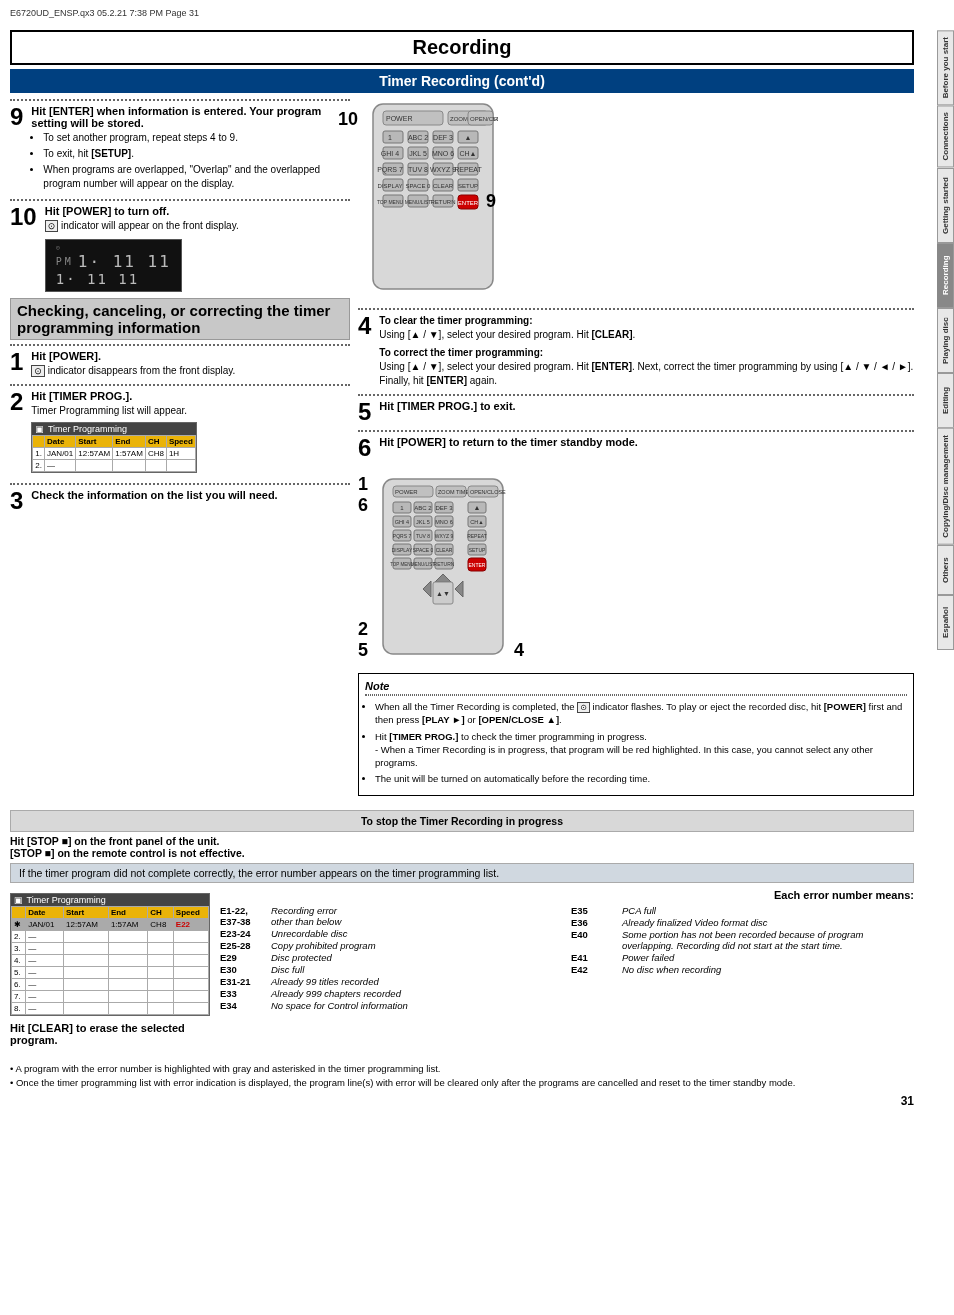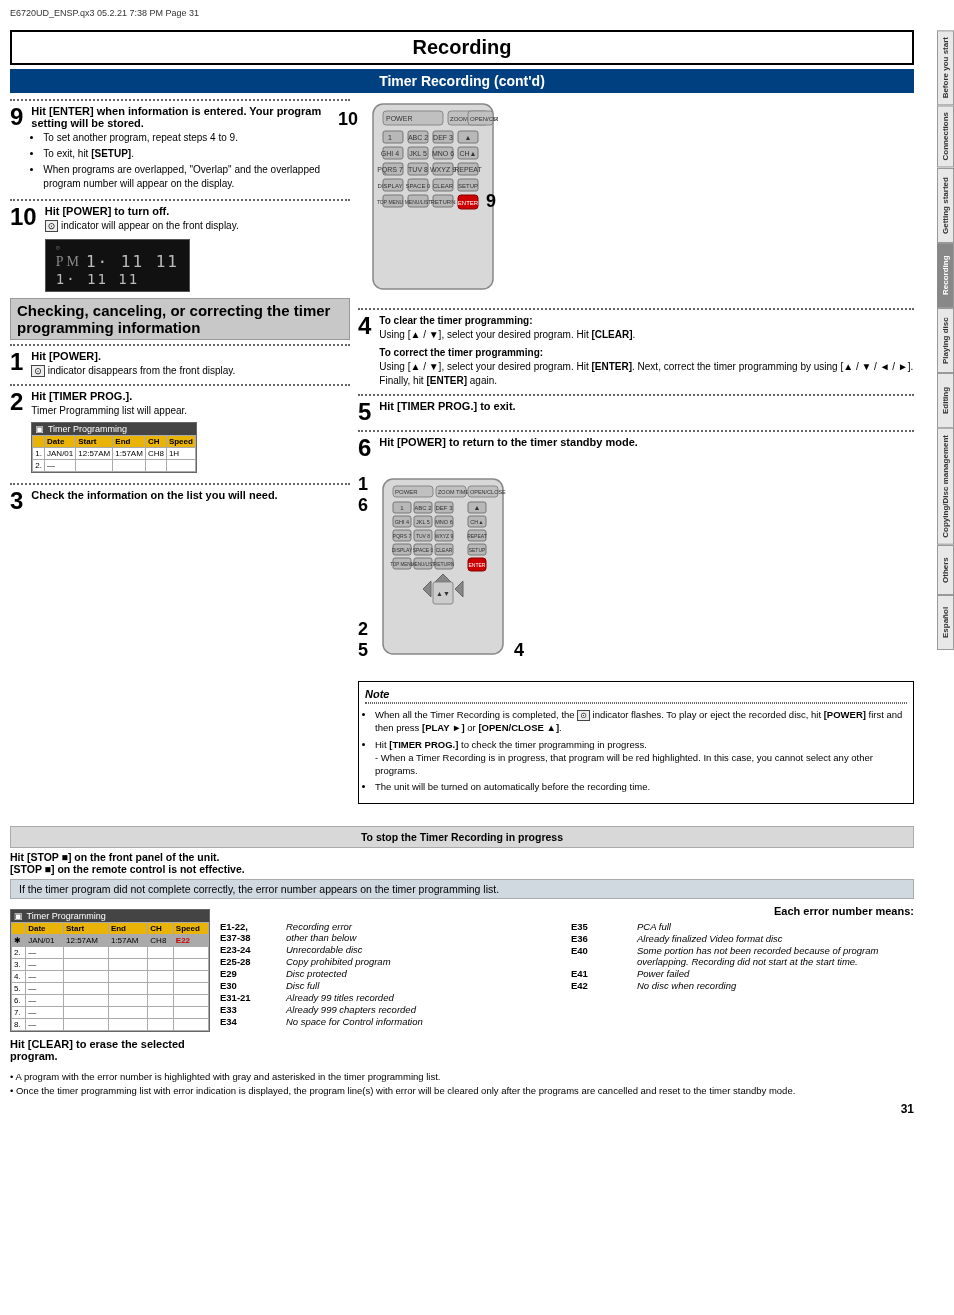--- a/index.html
+++ b/index.html
@@ -177,21 +177,21 @@
     .timer-table table td {
       border: 1px solid #aaa;
       padding: 1px 2px;
       font-size: 8px;
     }
 
     
     .note-box {
       border: 1px solid #000;
       padding: 6px;
-      margin: 16px 0;
+      margin: 8px 0;
       background: #fff;
     }
     .note-box .note-title {
       font-weight: bold;
       font-size: 11px;
       border-bottom: 1px dotted #666;
       margin-bottom: 4px;
     }
     .note-box .note-body {
       font-size: 9.5px;
@@ -246,39 +246,39 @@
 
     .error-codes-header {
       font-weight: bold;
       font-size: 11px;
       margin-bottom: 4px;
       text-align: right;
     }
 
     .error-row {
       display: flex;
-      gap: 21px;
+      gap: 6px;
       font-size: 9.5px;
       margin-bottom: 1px;
       align-items: flex-start;
     }
     .error-code {
       font-weight: bold;
       width: 45px;
       flex-shrink: 0;
     }
     .error-desc {
       flex: 1;
       font-style: italic;
     }
 
     
     .footer-note {
       font-size: 9.5px;
-      margin-top: 8px;
+      margin-top: 16px;
       line-height: 1.5;
     }
 
     
     .page-number {
       text-align: right;
       font-size: 12px;
       font-weight: bold;
       margin-top: 4px;
     }
@@ -342,21 +342,21 @@
             </div>
             <div class="step-body">
               <span style="border:1px solid #444;padding:0 2px;font-size:9px;background:#eee;">⊙</span>
               <span>indicator will appear on the front display.</span>
             </div>
 
             <div style="margin-top:6px;">
               <div style="background:#111;color:#ccc;font-family:monospace;padding:4px 10px;display:inline-block;border:1px solid #555;font-size:13px;letter-spacing:3px;">
                 <div style="font-size:7px;color:#666;letter-spacing:1px;">⊙</div>
                 <div style="display:flex;align-items:center;gap:4px;">
-                  <span style="font-size:14px;color:#888;font-family:Liberation Serif, serif;">PM</span>
+                  <span style="font-size:10px;color:#888;">PM</span>
                   <span style="font-size:16px;font-family:monospace;letter-spacing:2px;color:#bbb;">1· 11  11</span>
                 </div>
                 <div style="font-size:14px;font-family:monospace;letter-spacing:2px;color:#bbb;">1· 11  11</div>
               </div>
             </div>
           </div>
         </div>
       </div>
 
       <div class="sub-section-header">

